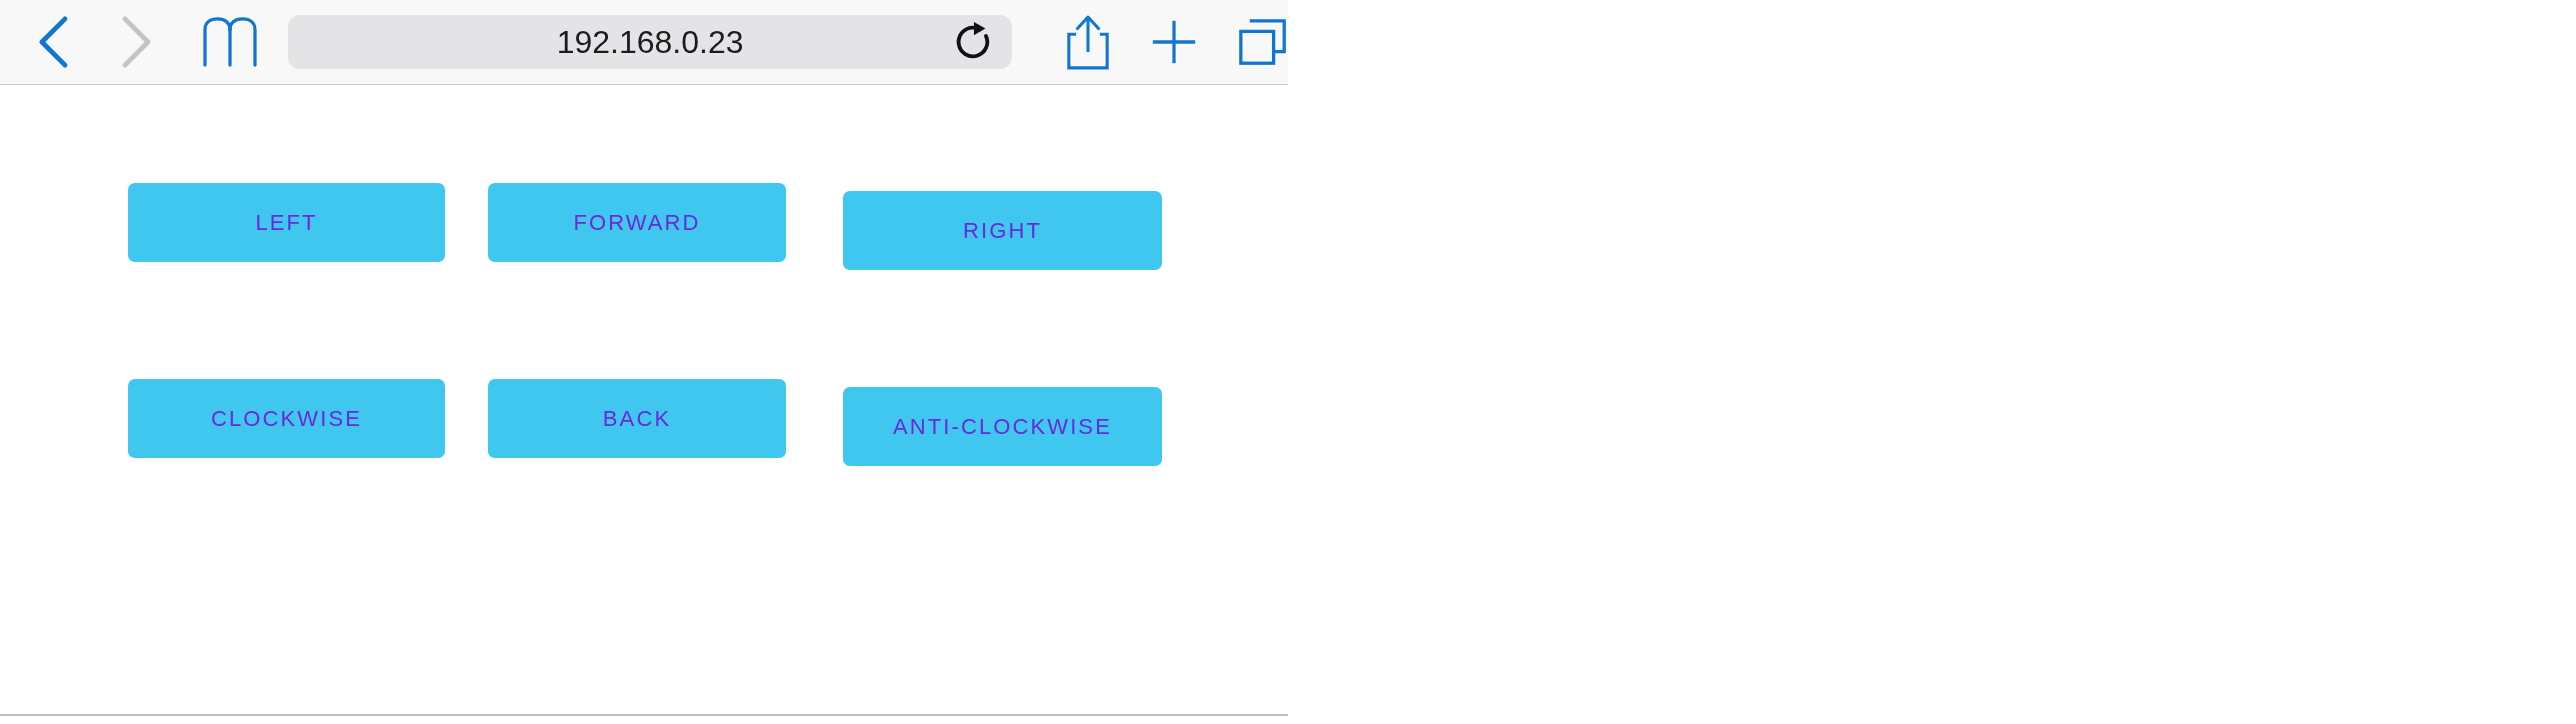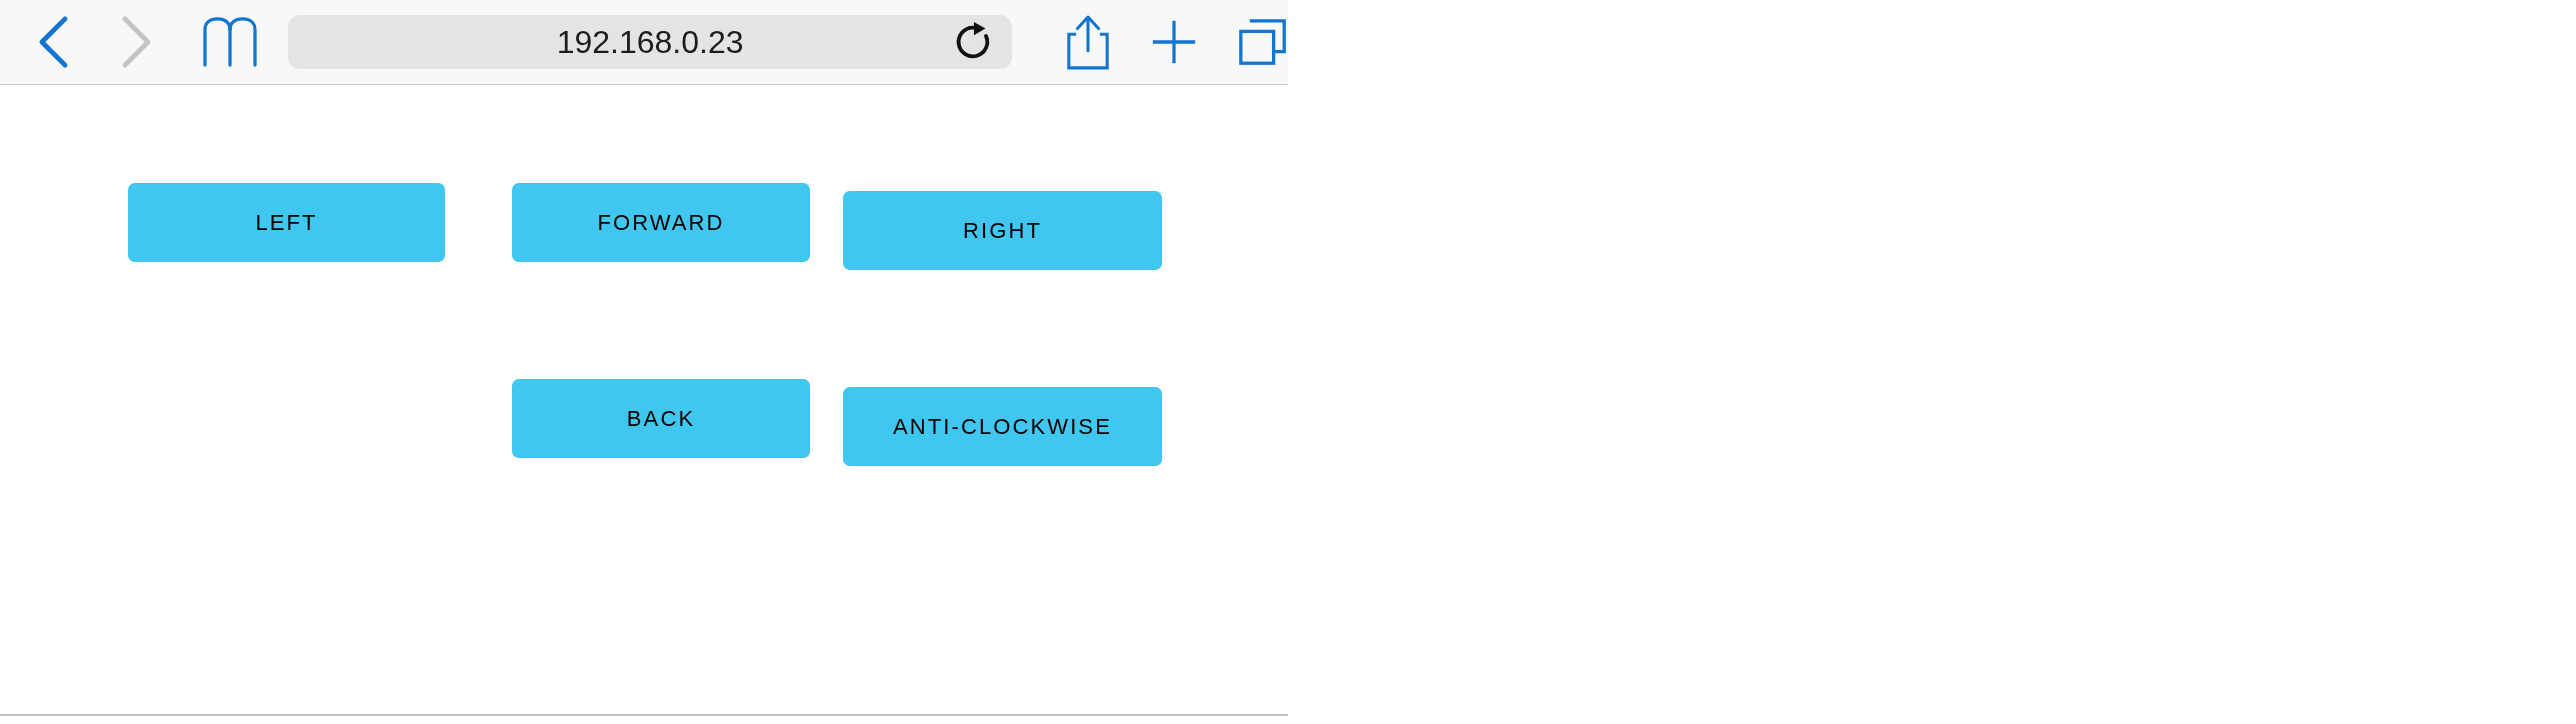--- a/index.html
+++ b/index.html
@@ -118,35 +118,35 @@
   .row-2 { top: 294px; }
   .row-3 { top: 489px; }
 
   .ctrl-btn {
     position: absolute;
     top: 0;
     height: 79px;
     background: #3fc7ef;
     border: none;
     border-radius: 6.8px;
-    color: #000000;
+    color: #6d28d9;
     font-family: "Liberation Sans", sans-serif;
     font-size: 22px;
     letter-spacing: 2.1px;
     text-transform: uppercase;
     cursor: pointer;
     padding: 0;
     display: flex;
     align-items: center;
     justify-content: center;
     box-sizing: border-box;
   }
 
   .col-1 { left: 128px; width: 317px; }
-  .col-2 { left: 512px; width: 298px; }
+  .col-2 { left: 488px; width: 298px; }
   .col-3 { left: 843px; width: 319px; margin-top: 8px; }
 
   
   .bottom-rule {
     position: absolute;
     left: 0;
     top: 714px;
     width: 1288px;
     height: 1.9px;
     background: #c0c0c0;
@@ -241,20 +241,21 @@
 
   <div class="page-content">
 
     <div class="btn-row row-1">
       <button class="ctrl-btn col-1">LEFT</button>
       <button class="ctrl-btn col-2">FORWARD</button>
       <button class="ctrl-btn col-3">RIGHT</button>
     </div>
 
     <div class="btn-row row-2">
+      <button class="ctrl-btn col-1">CLOCKWISE</button>
       <button class="ctrl-btn col-2">BACK</button>
       <button class="ctrl-btn col-3">ANTI-CLOCKWISE</button>
     </div>
 
 
   </div>
 
   <div class="bottom-rule"></div>
 
 </div>

